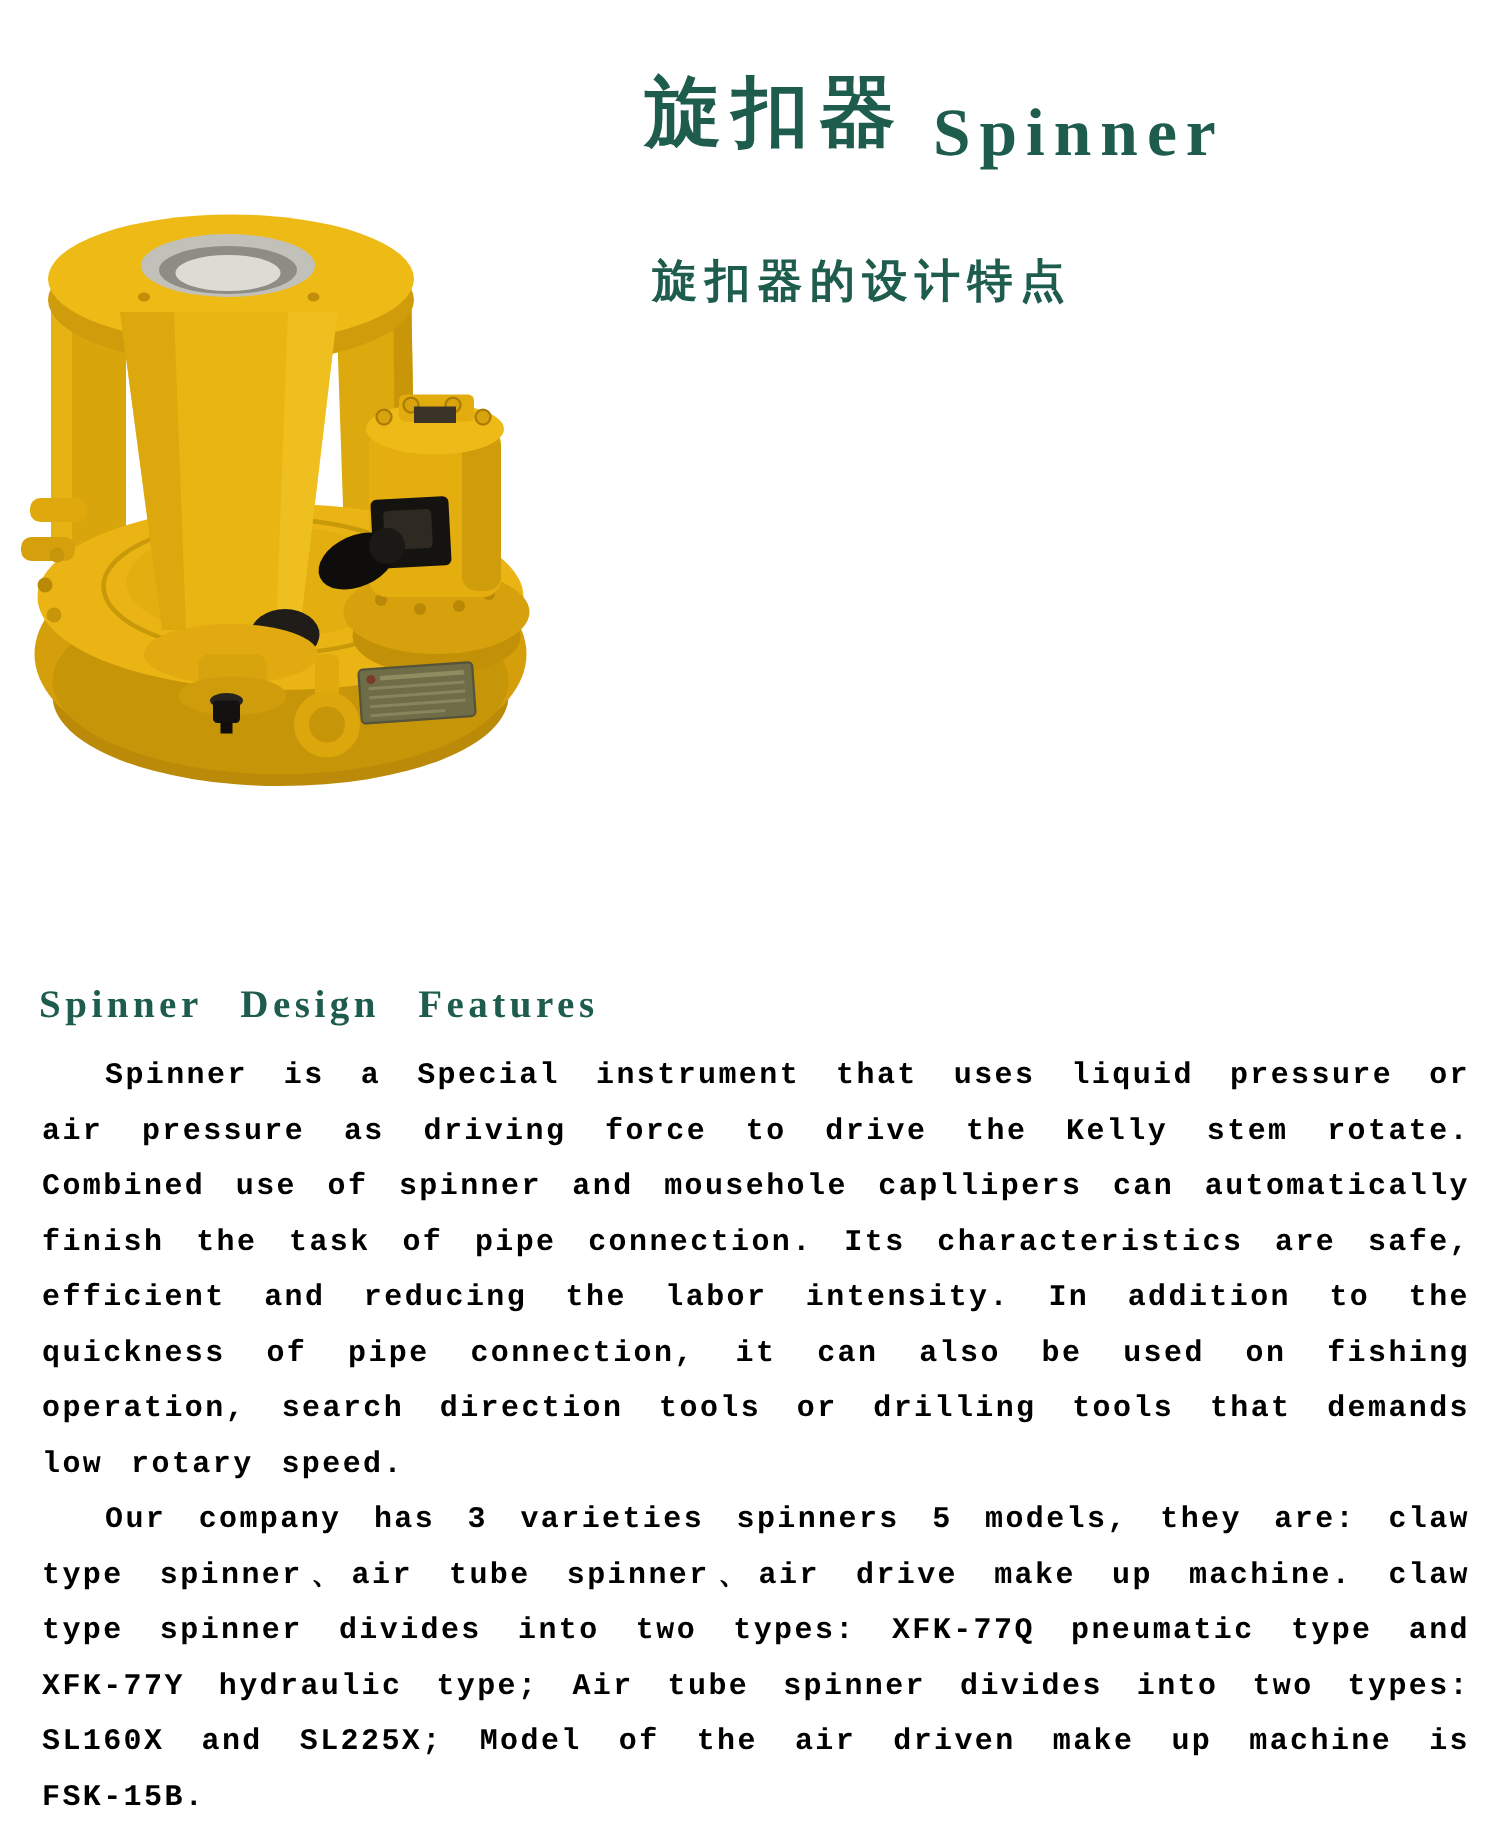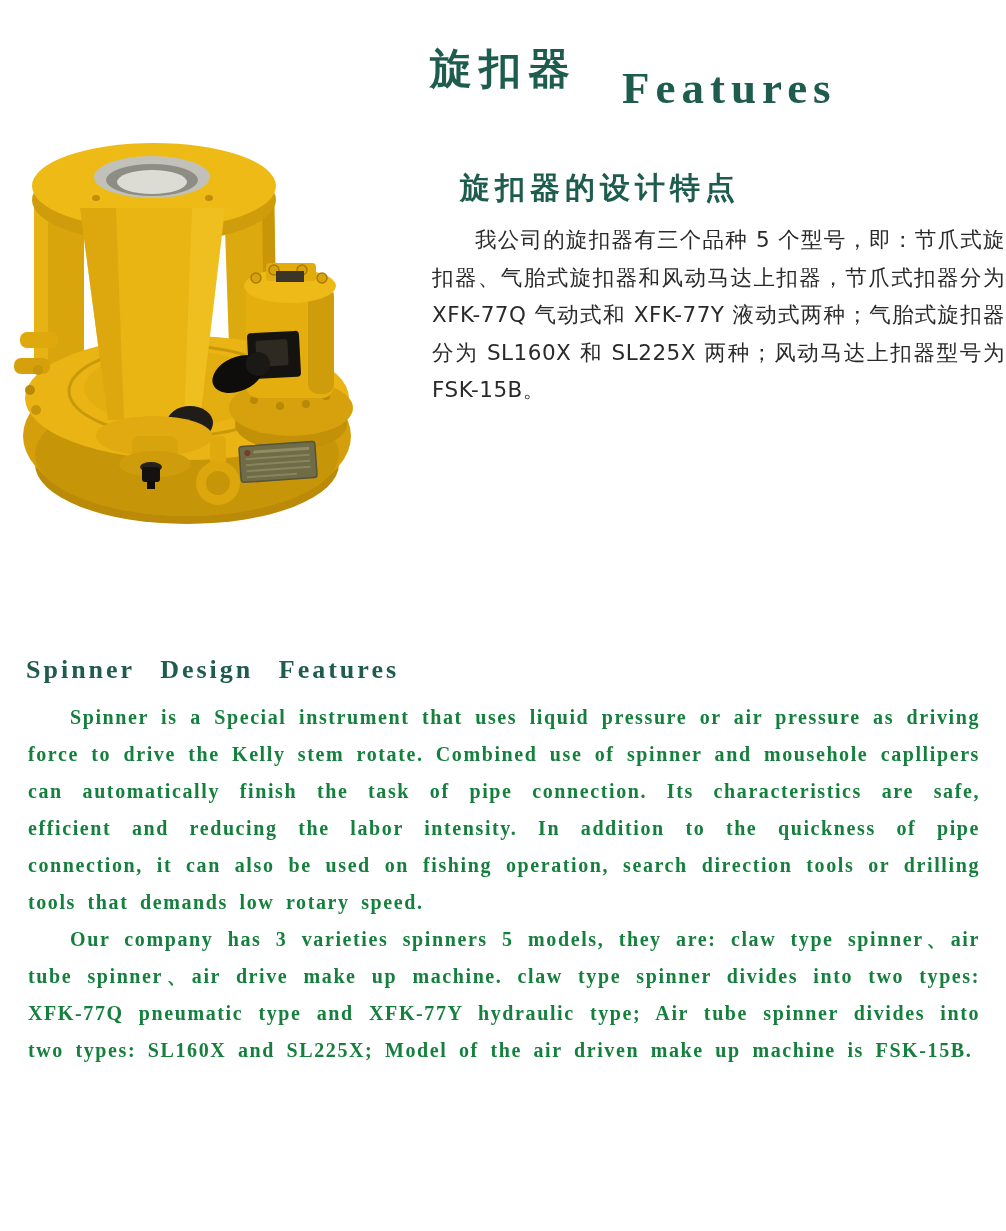--- a/index.html
+++ b/index.html
@@ -8,73 +8,73 @@
     position:relative;
     width:1006px;
     height:1231px;
     background:#ffffff;
     overflow:hidden;
     font-family:"Liberation Serif", serif;
   }
   
   .title-zh {
     position:absolute; left:430px; top:50px;
-    font-family:Liberation Mono, monospace;
-    font-weight:700; font-size:42px; line-height:1.05;
+    font-family:Liberation Serif, serif;
+    font-weight:700; font-size:51px; line-height:1.05;
     color:#1e5c4d; letter-spacing:7px; white-space:nowrap;text-align:center;
   }
   .title-en {
     position:absolute; left:622px; top:66px;
     font-family:"Liberation Serif", serif;
     font-weight:700; font-size:45px; line-height:1.0;
     color:#1e5c4d; letter-spacing:6px; white-space:nowrap;
   }
   
   .zh-heading {
-    position:absolute; left:460px; top:170px;
+    position:absolute; left:435px; top:170px;
     font-family:"DejaVu Sans", sans-serif;
     font-weight:700; font-size:30px; line-height:1.2;
     color:#1e5c4d; letter-spacing:5px; white-space:nowrap;
   }
   .zh-body {
     position:absolute; left:432px; top:221px; width:573px;
     font-family:"DejaVu Sans", sans-serif;
     font-size:21.5px; line-height:37.5px;
     color:#2a2a2a; text-align:justify; letter-spacing:0.5px;
   }
   .zh-body p { text-indent:2em; margin:0; }
   
   .en-heading {
     position:absolute; left:26px; top:656px;
     font-family:"Liberation Serif", serif;
     font-weight:700; font-size:26px; line-height:1.1;
     color:#1e5c4d; letter-spacing:3px; word-spacing:16px; white-space:nowrap;
   }
   .en-body {
     position:absolute; left:28px; top:699px; width:952px;
-    font-family:Liberation Serif, serif;
+    font-family:Liberation Mono, monospace;
     font-weight:700; font-size:20px; line-height:37px;
-    color:#15803d; text-align:justify;
+    color:#000000; text-align:justify;
     letter-spacing:1.6px; word-spacing:5px;
   }
   .en-body p { text-indent:42px; margin:0; }
   
   .product-figure {
     position:absolute; left:4px; top:136px;
     width:420px; height:418px;
   }
   .product-figure svg { width:100%; height:100%; display:block; }
 </style>
 </head>
 <body>
 
 <div class="page">
 
   <div class="title-zh">旋扣器</div>
-  <div class="title-en">Features</div>
+  <div class="title-en">Spinner</div>
 
   <figure class="product-figure" aria-label="yellow spinner machine photo">
     <svg viewBox="0 0 420 418" xmlns="http://www.w3.org/2000/svg">
 
       <polygon points="30,52 80,64 80,240 30,226" fill="#d8a50d"></polygon>
       <polygon points="30,52 44,54 44,230 30,226" fill="#e7b314"></polygon>
 
       <polygon points="220,64 270,52 273,226 226,240" fill="#dcaa0e"></polygon>
       <polygon points="258,54 270,52 273,226 260,232" fill="#c89608"></polygon>
 
@@ -152,21 +152,20 @@
         <rect x="242" y="320" width="64" height="2" fill="#88855c"></rect>
         <rect x="242" y="326" width="64" height="2" fill="#88855c"></rect>
         <rect x="242" y="332" width="64" height="2" fill="#88855c"></rect>
         <rect x="242" y="338" width="50" height="2" fill="#88855c"></rect>
       </g>
     </svg>
   </figure>
 
   <div class="zh-heading">旋扣器的设计特点</div>
   <div class="zh-body">
-    <p>我公司的旋扣器有三个品种 5 个型号，即：节爪式旋扣器、气胎式旋扣器和风动马达上扣器，节爪式扣器分为 XFK-77Q 气动式和 XFK-77Y 液动式两种；气胎式旋扣器分为 SL160X 和 SL225X 两种；风动马达上扣器型号为 FSK-15B。</p>
   </div>
 
   <div class="en-heading">Spinner Design Features</div>
   <div class="en-body">
     <p>Spinner is a Special instrument that uses liquid pressure or air pressure as driving force to drive the Kelly stem rotate. Combined use of spinner and mousehole capllipers can automatically finish the task of pipe connection. Its characteristics are safe, efficient and reducing the labor intensity. In addition to the quickness of pipe connection, it can also be used on fishing operation, search direction tools or drilling tools that demands low rotary speed.</p>
     <p>Our company has 3 varieties spinners 5 models, they are: claw type spinner、air tube spinner、air drive make up machine. claw type spinner divides into two types: XFK-77Q pneumatic type and XFK-77Y hydraulic type; Air tube spinner divides into two types: SL160X and SL225X; Model of the air driven make up machine is FSK-15B.</p>
   </div>
 
 </div>
 

